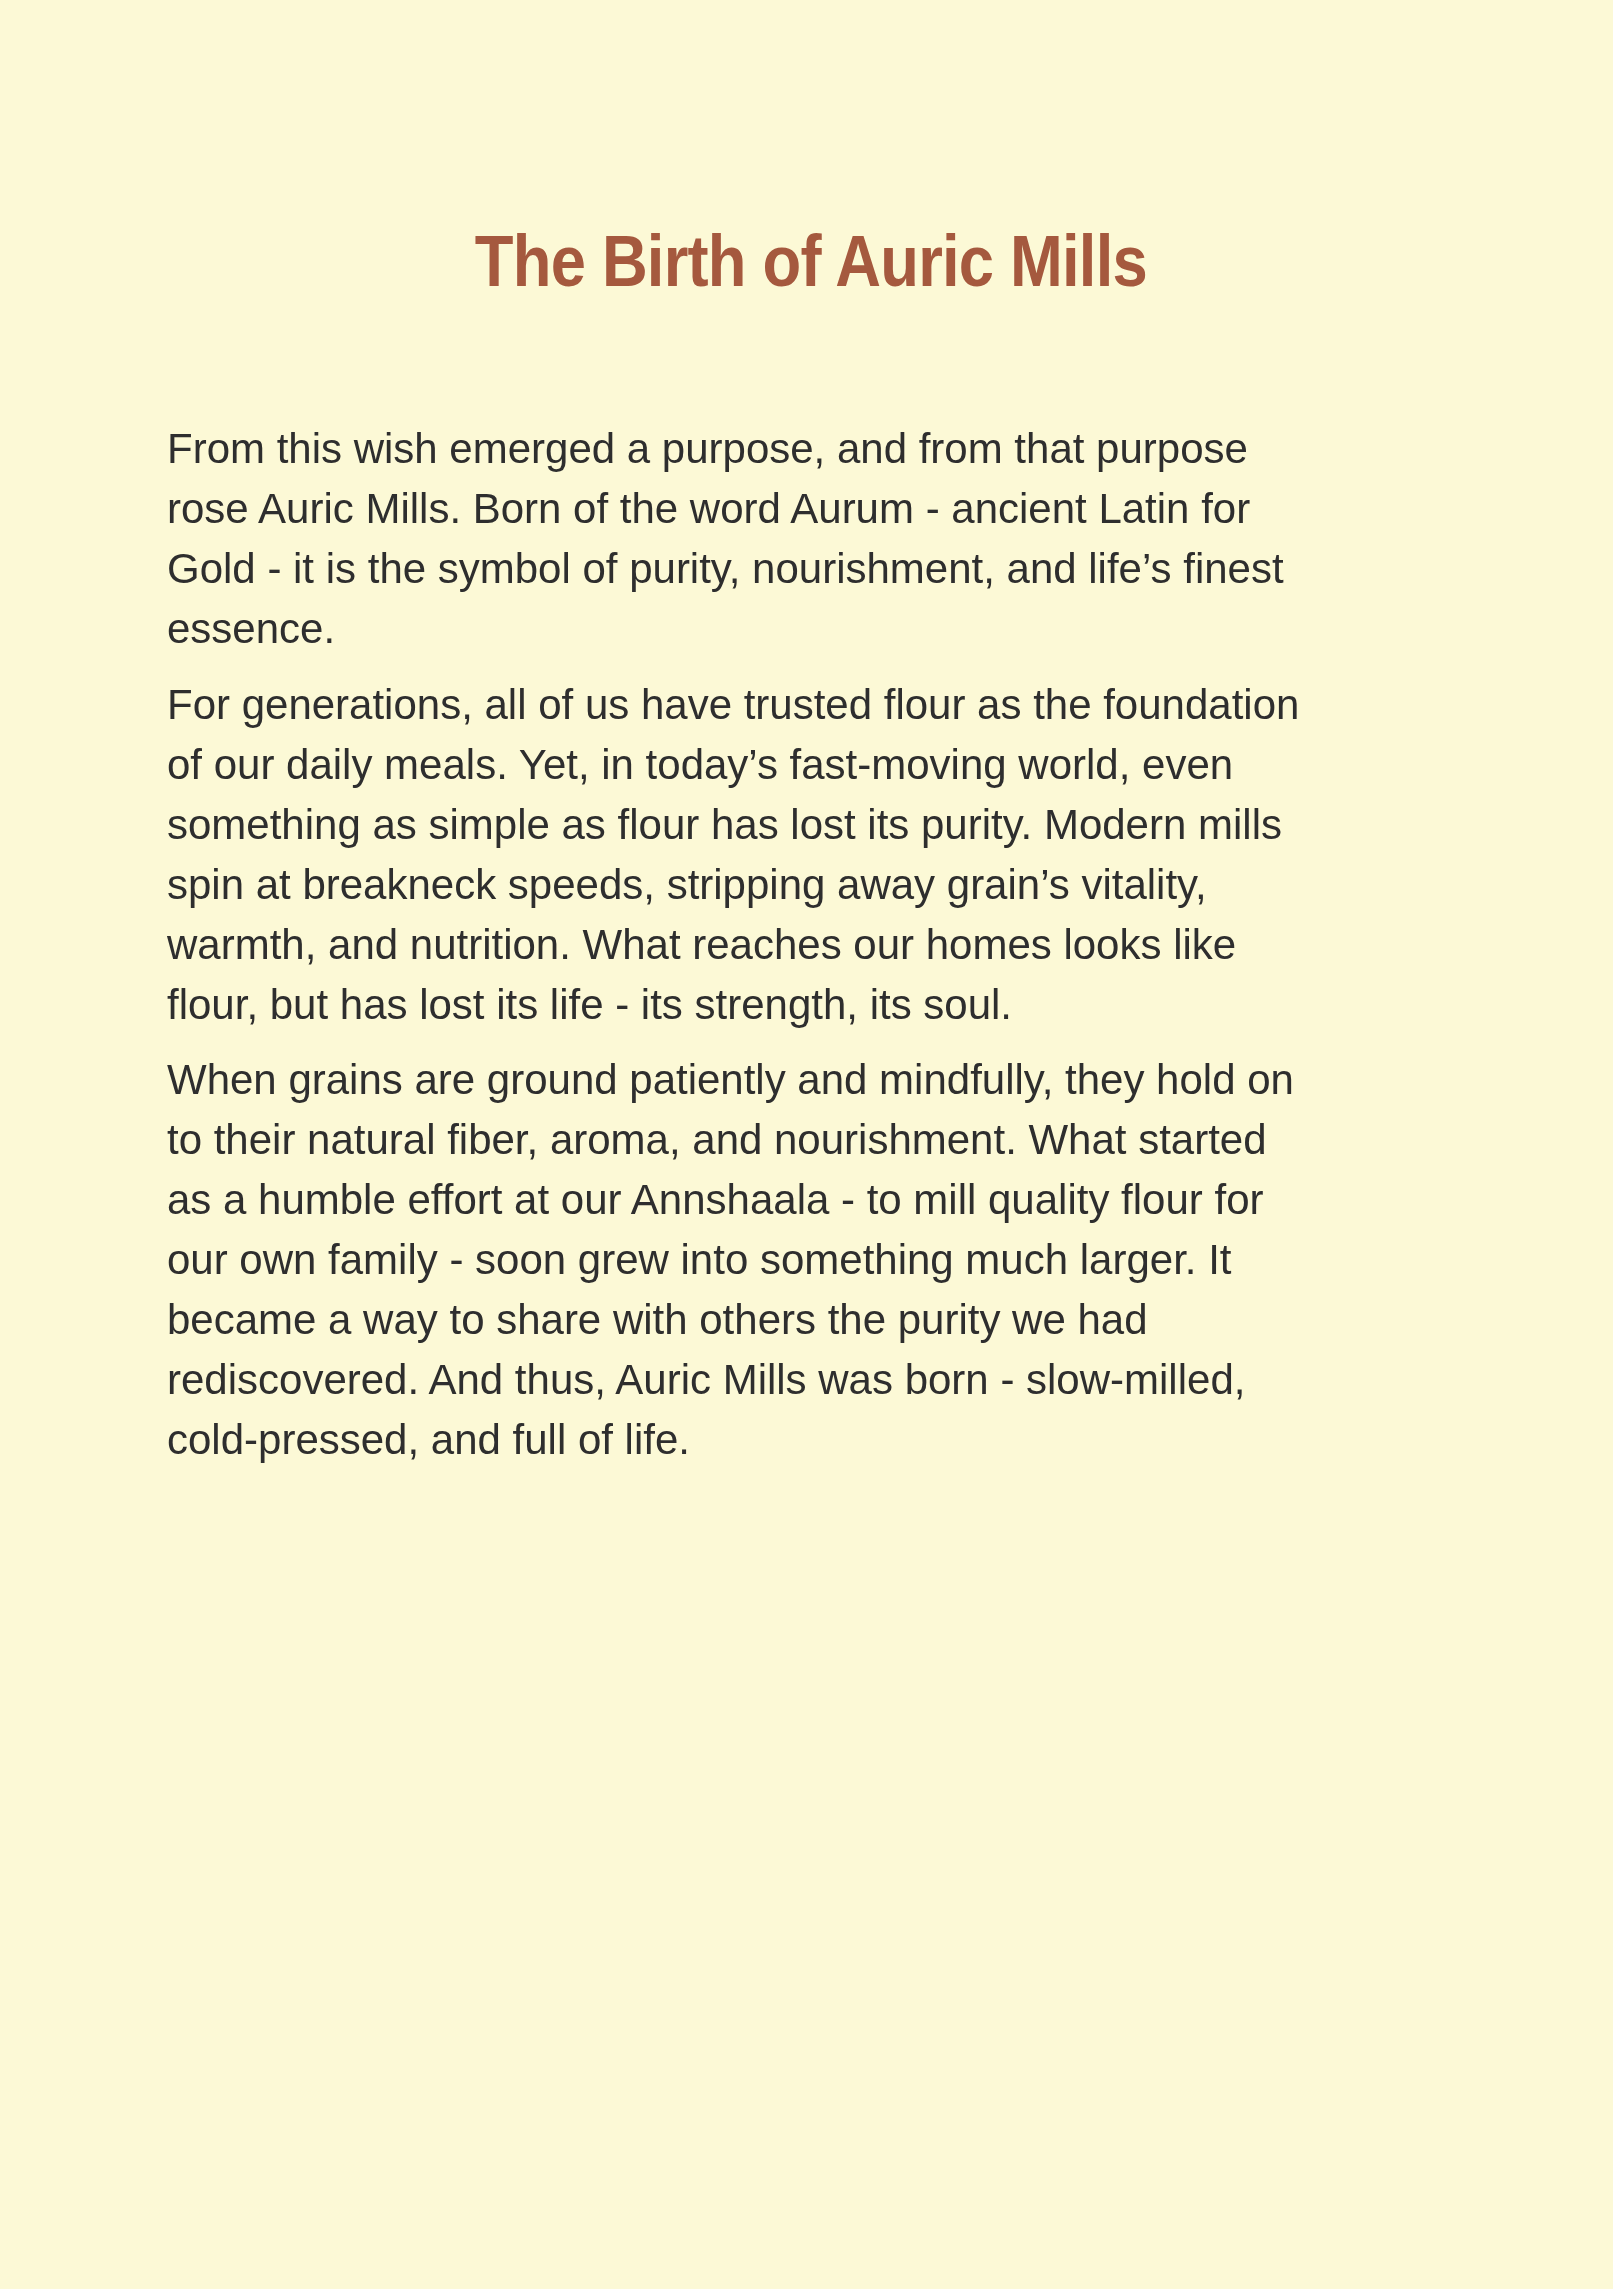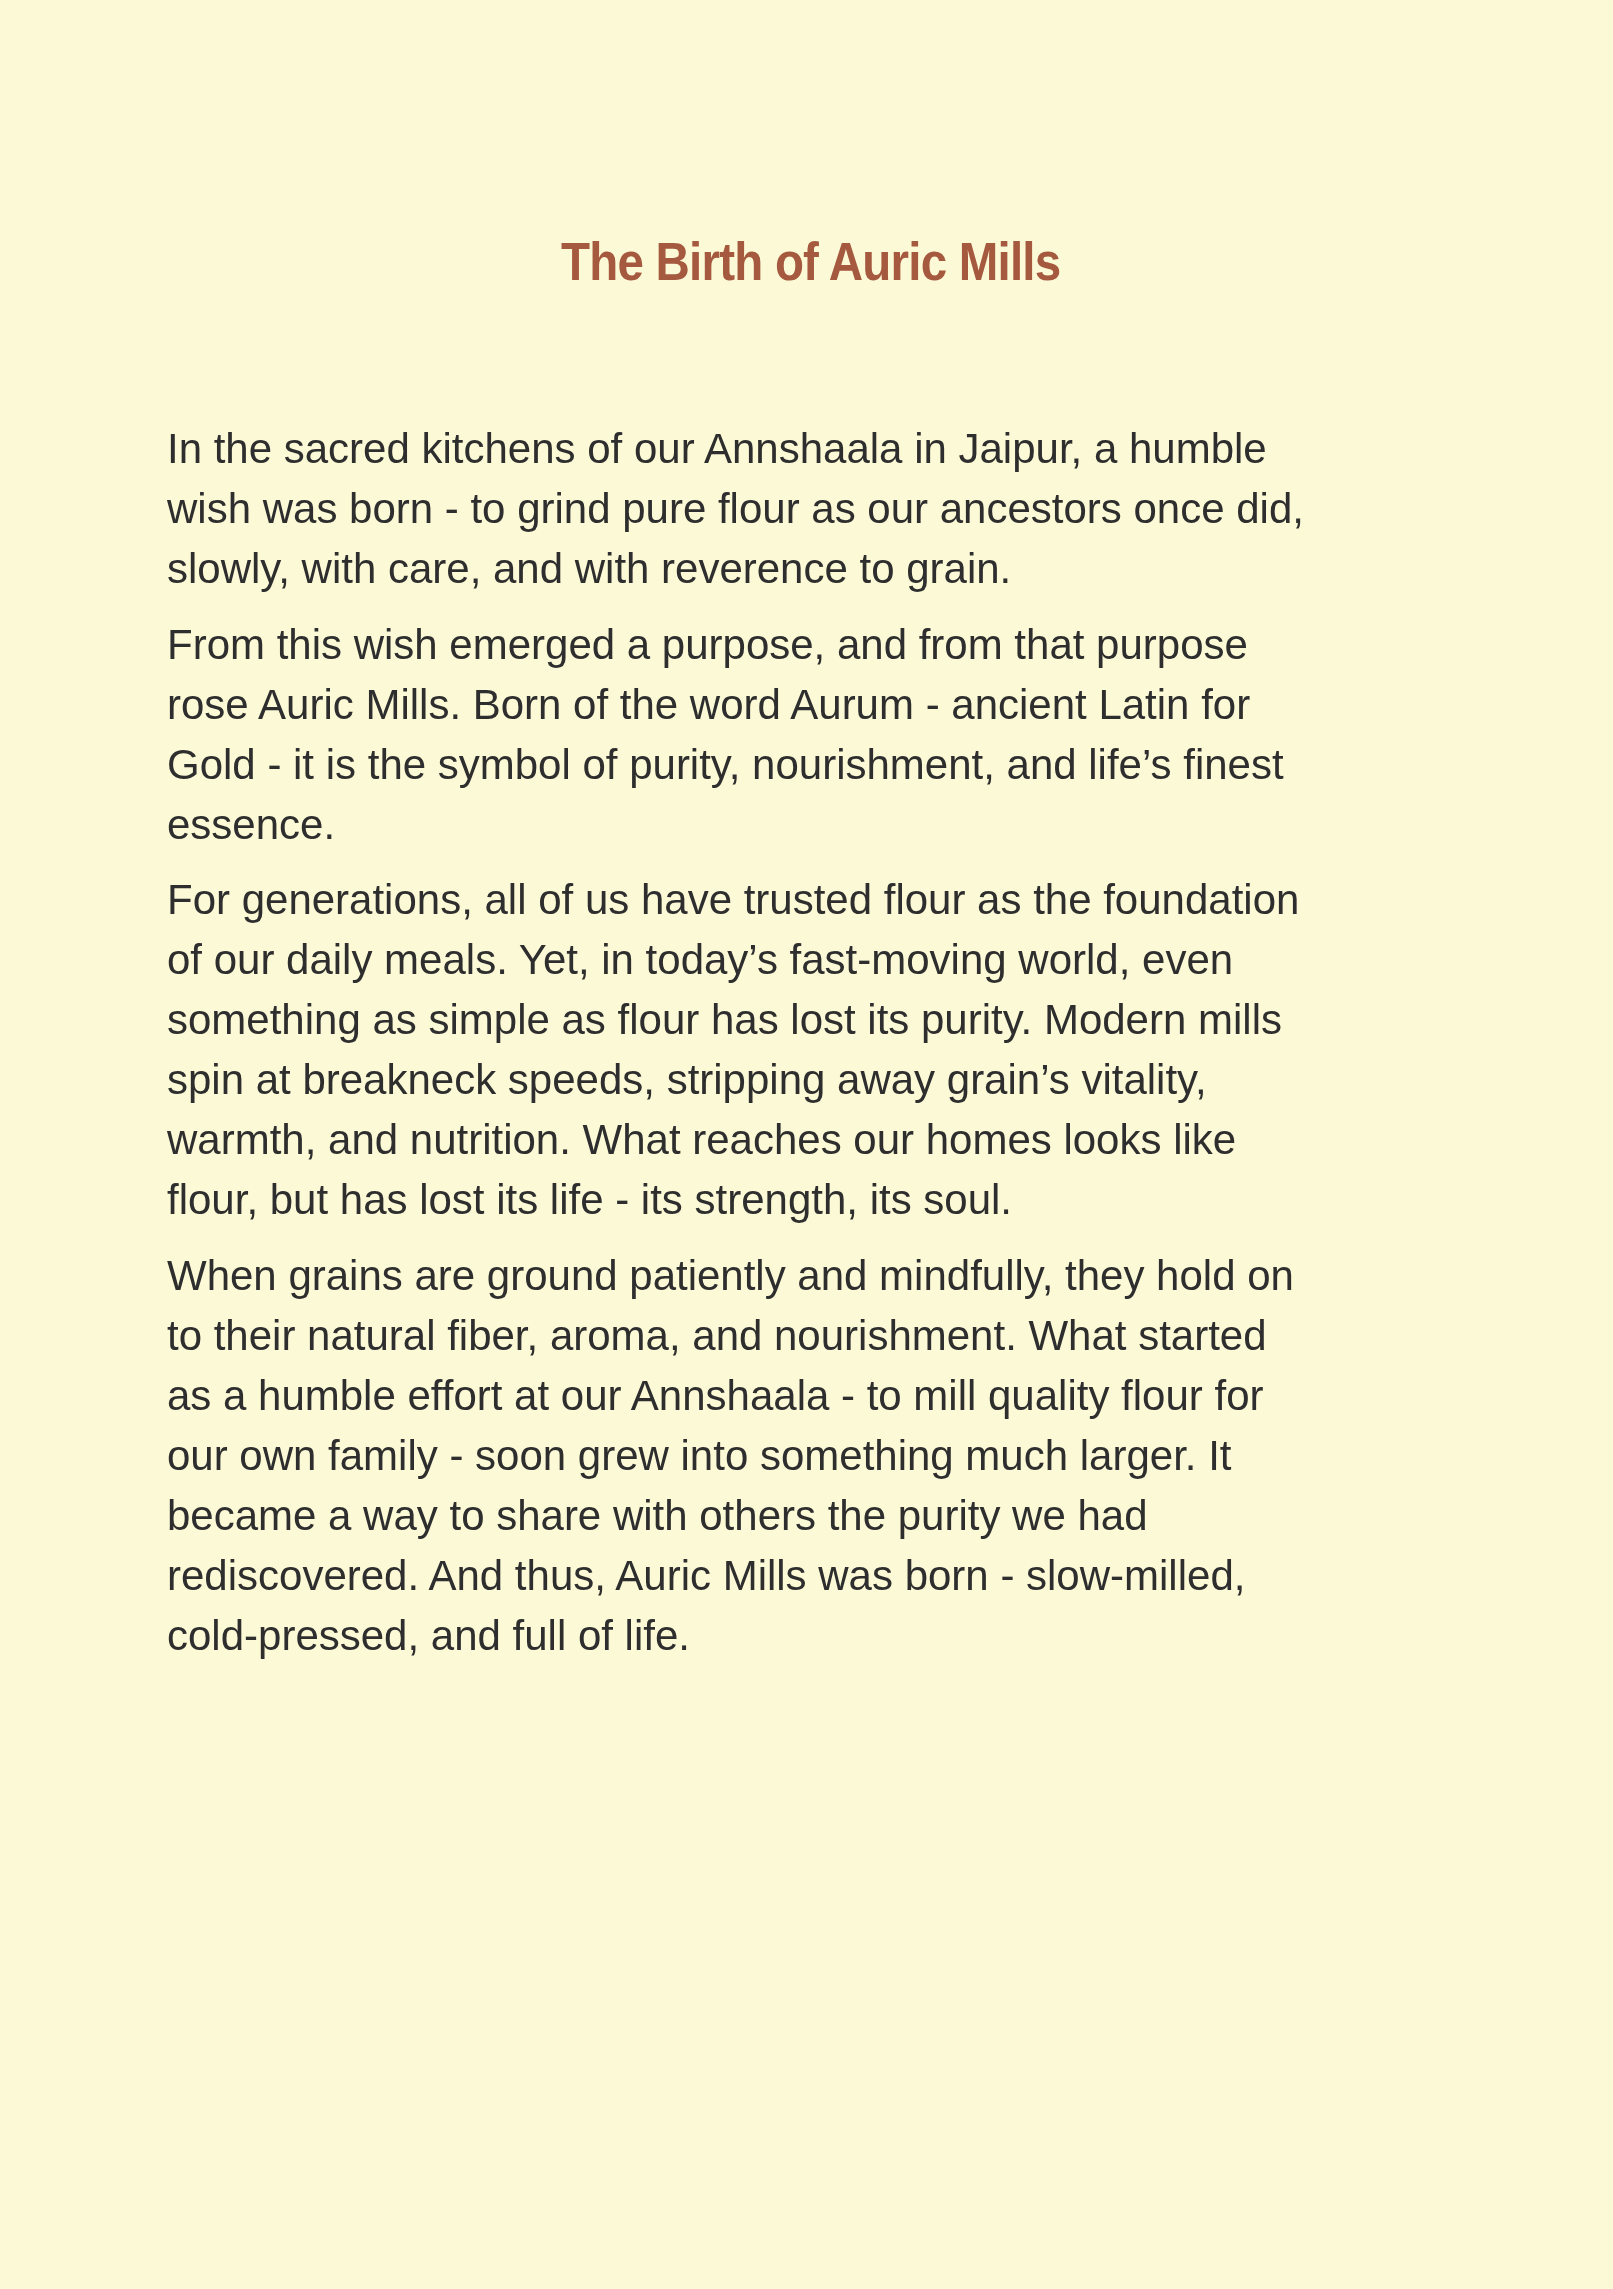--- a/index.html
+++ b/index.html
@@ -12,21 +12,21 @@
     width: 1613px;
     height: 2290px;
     background: #FCF9D6;
     overflow: hidden;
     font-family: "Liberation Sans", sans-serif;
   }
   .doc-title {
     margin: 224px 0 0 8px;
     padding: 0;
     text-align: center;
-    font-size: 54px;
+    font-size: 72px;
     line-height: 74px;
     font-weight: 700;
     color: #A5593E;
     letter-spacing: -0.9px;
   }
   .doc-title .title-text {
     display: inline-block;
     transform: scaleX(0.88);
     transform-origin: center;
     white-space: nowrap;
@@ -45,23 +45,20 @@
     white-space: pre-line; 
   }
 </style>
 </head>
 <body>
 
 <div class="page">
   <h1 class="doc-title"><span class="title-text">The Birth of Auric Mills</span></h1>
 
   <div class="doc-body">
-    <p>In the sacred kitchens of our Annshaala in Jaipur, a humble
-wish was born - to grind pure flour as our ancestors once did,
-slowly, with care, and with reverence to grain.</p>
     <p>From this wish emerged a purpose, and from that purpose
 rose Auric Mills. Born of the word Aurum - ancient Latin for
 Gold - it is the symbol of purity, nourishment, and life’s finest
 essence.</p>
     <p>For generations, all of us have trusted flour as the foundation
 of our daily meals. Yet, in today’s fast-moving world, even
 something as simple as flour has lost its purity. Modern mills
 spin at breakneck speeds, stripping away grain’s vitality,
 warmth, and nutrition. What reaches our homes looks like
 flour, but has lost its life - its strength, its soul.</p>

